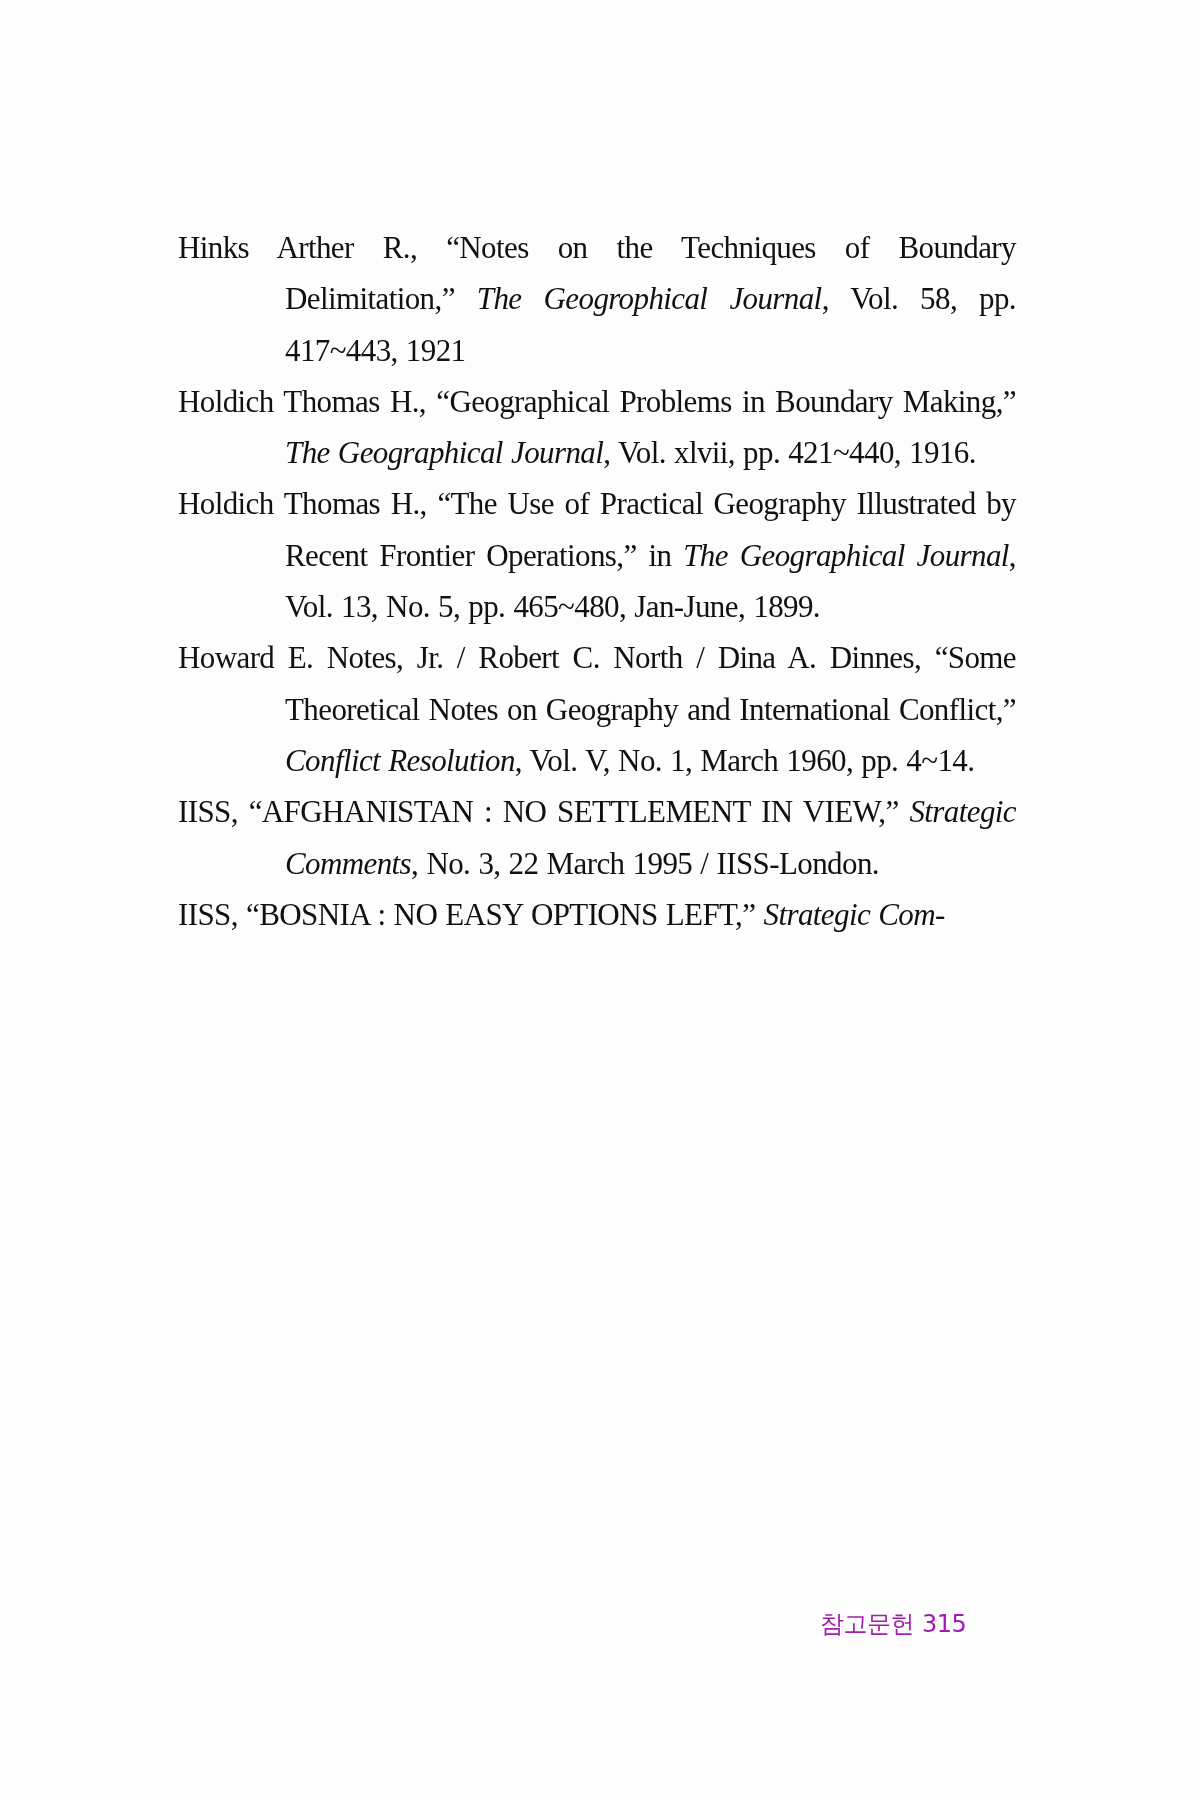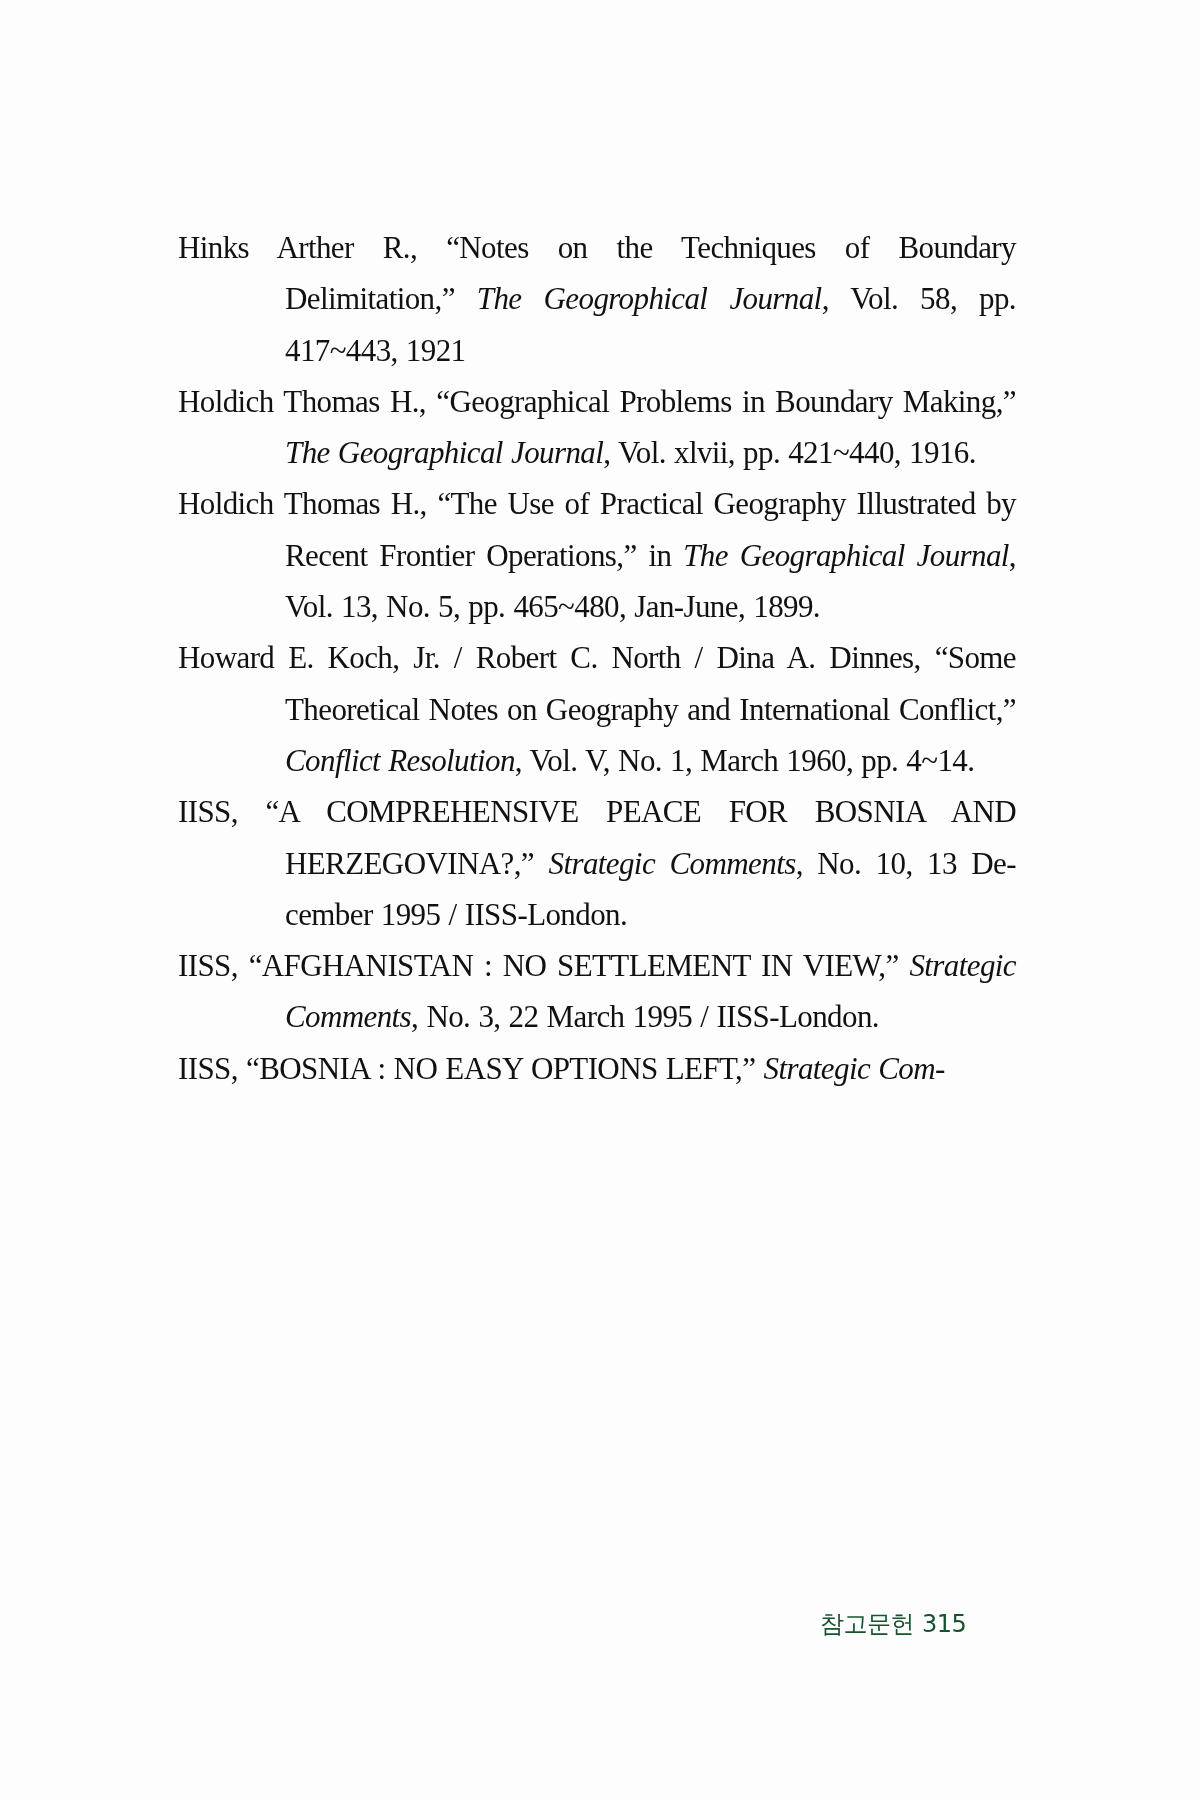--- a/index.html
+++ b/index.html
@@ -41,21 +41,21 @@
     transform-origin: left top;
   }
   .entry span { white-space: normal; }
   .entry .it { font-style: italic; }
   .footer {
     position: absolute;
     left: 820px;
     top: 1568px;
     font-family: "DejaVu Sans", "Liberation Sans", sans-serif;
     font-size: 24px;
-    color: #14532d;
+    color: #a21caf;
     letter-spacing: -0.5px;
   }
   .footer .num { margin-left: 8px; }
 </style>
 </head>
 <body>
 
 <div class="page">
   <div class="refs">
 
@@ -72,32 +72,27 @@
     </div>
 
 
     <div class="entry">
       <span>Holdich Thomas H.,</span>
       <span>“The Use of Practical Geography Illustrated by Recent Frontier Operations,” in</span>
       <span class="it">The Geographical Journal</span><span>, Vol. 13, No. 5, pp. 465~480, Jan-June, 1899.</span>
     </div>
 
     <div class="entry">
-      <span>Howard E. Koch, Jr. / Robert C. North / Dina A. Dinnes,</span>
+      <span>Howard E. Notes, Jr. / Robert C. North / Dina A. Dinnes,</span>
       <span>“Some Theoretical Notes on Geography and International Conflict,”</span>
       <span class="it">Conflict Resolution</span><span>, Vol. V, No. 1, March 1960, pp. 4~14.</span>
     </div>
 
 
 
-    <div class="entry">
-      <span>IISS,</span>
-      <span>“A COMPREHENSIVE PEACE FOR BOSNIA AND HERZEGOVINA?,”</span>
-      <span class="it">Strategic Comments</span><span>, No. 10, 13 De-cember 1995 / IISS-London.</span>
-    </div>
 
     <div class="entry">
       <span>IISS,</span>
       <span>“AFGHANISTAN : NO SETTLEMENT IN VIEW,”</span>
       <span class="it">Strategic Comments</span><span>, No. 3, 22 March 1995 / IISS-London.</span>
     </div>
 
     <div class="entry">
       <span>IISS,</span>
       <span>“BOSNIA : NO EASY OPTIONS LEFT,”</span>

